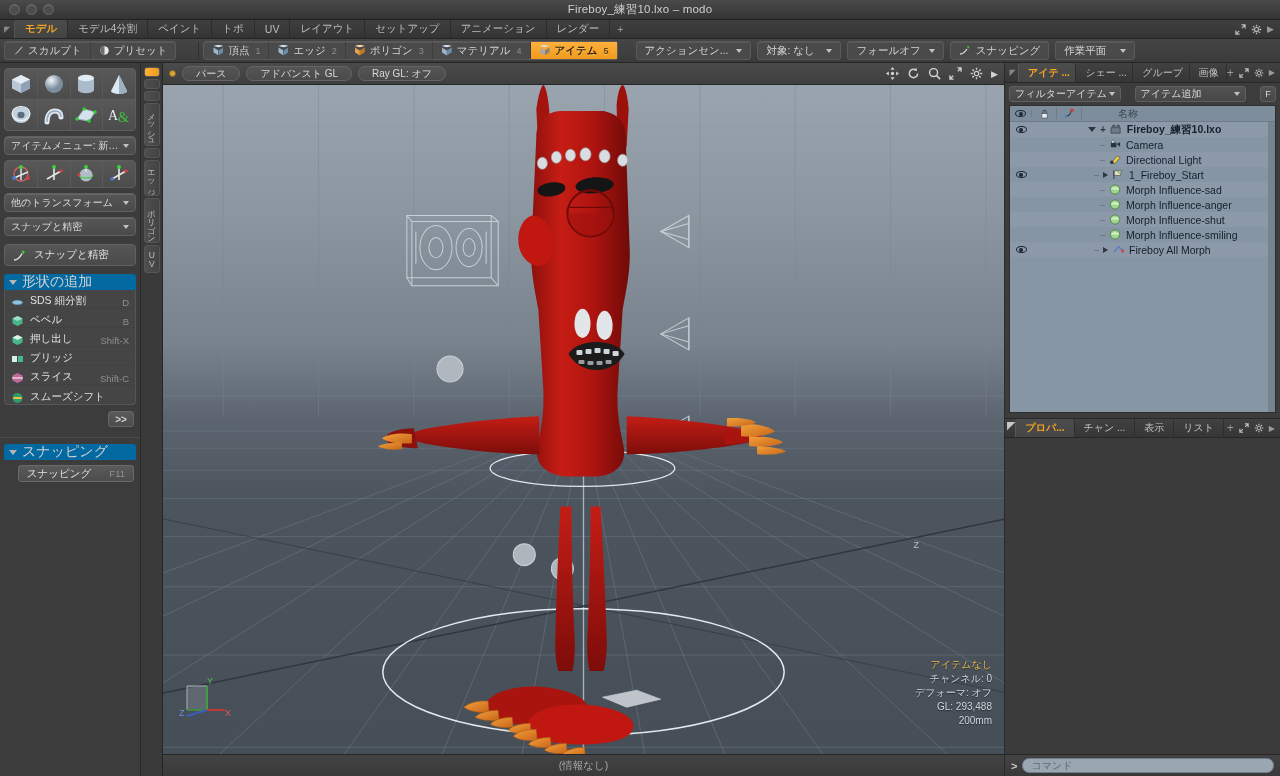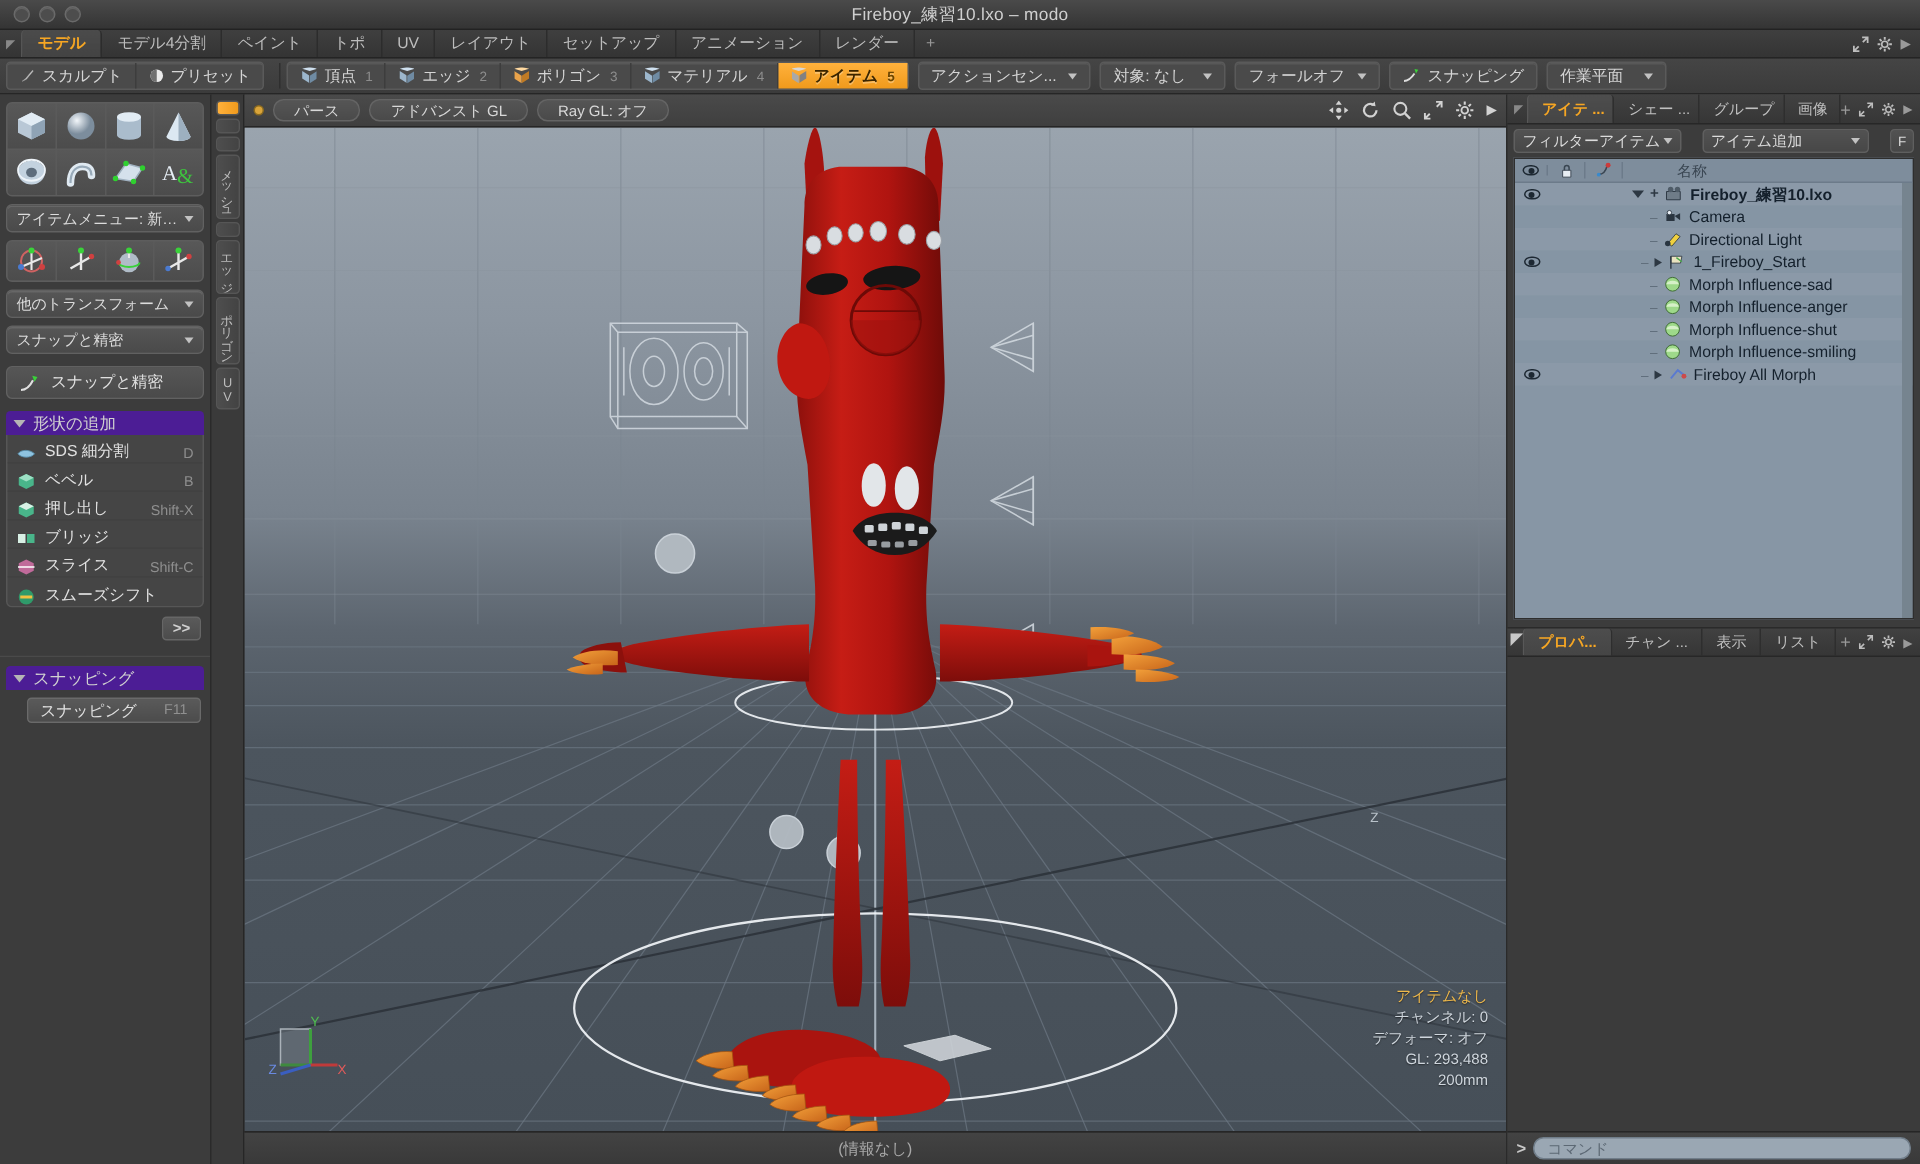--- a/index.html
+++ b/index.html
@@ -50,21 +50,21 @@
   .mtab.plus { color:#999; border-right:none; padding:0 7px;}
   .tabrow-right { margin-left:auto; display:flex; align-items:center; gap:5px; padding-right:6px; color:#9a9a9a; }
 
   
   .toolbar {
     height: 24px; background: linear-gradient(#454545,#3b3b3b);
     border-bottom:1px solid #262626; display:flex; align-items:center;
     gap:0; padding:0 4px; flex:none;
   }
   .tb-group { display:flex; align-items:center; height:19px;
-    background:#4a4a4a; border:1px solid #5a5a5a; border-radius:3px; margin-right:6px;
+    background:#4a4a4a; border:1px solid #5a5a5a; border-radius:3px; margin-right:18px;
     box-shadow: inset 0 1px 0 rgba(255,255,255,.08);
   }
   .tb-btn {
     display:flex; align-items:center; gap:4px; padding:0 8px; height:100%;
     font-size:10.5px; color:#d5d5d5; cursor:default; white-space:nowrap;
     border-right:1px solid #3d3d3d;
   }
   .tb-btn:last-child { border-right:none; }
   .tb-btn.active { background: linear-gradient(#ffb13c,#f09a1c); color:#3a2500; font-weight:bold;
     text-shadow:0 1px 0 rgba(255,255,255,.3); }
@@ -124,21 +124,21 @@
   }
   .xform-cell { background: linear-gradient(#585858,#4c4c4c); height:26px;
     display:flex;align-items:center;justify-content:center; }
   .snap-row {
     margin:8px 4px 0 4px; height:22px; border-radius:4px;
     background: linear-gradient(#565656,#4a4a4a); border:1px solid #616161;
     display:flex; align-items:center; gap:6px; padding:0 8px; font-size:10.5px; color:#e0e0e0;
   }
   .section-hdr {
     margin:8px 4px 0 4px; height:16px; display:flex; align-items:center; gap:5px;
-    font-size:11px; color:#d0d0d0; background:#4c1d95; border-radius:3px 3px 0 0;
+    font-size:14px; color:#d0d0d0; background:#0369a1; border-radius:3px 3px 0 0;
     padding:0 5px;
   }
   .tri { width:0;height:0;border-left:4px solid transparent;border-right:4px solid transparent;
          border-top:5px solid #b5b5b5; }
   .cmd-list { margin:0 4px; border:1px solid #565656; border-top:none;
     border-radius:0 0 4px 4px; background:#454545; overflow:hidden; }
   .cmd-item {
     height:19px; display:flex; align-items:flex-end; gap:6px; padding:0 6px;
     font-size:10.5px; color:#e2e2e2; border-bottom:1px solid #414141;
   }

